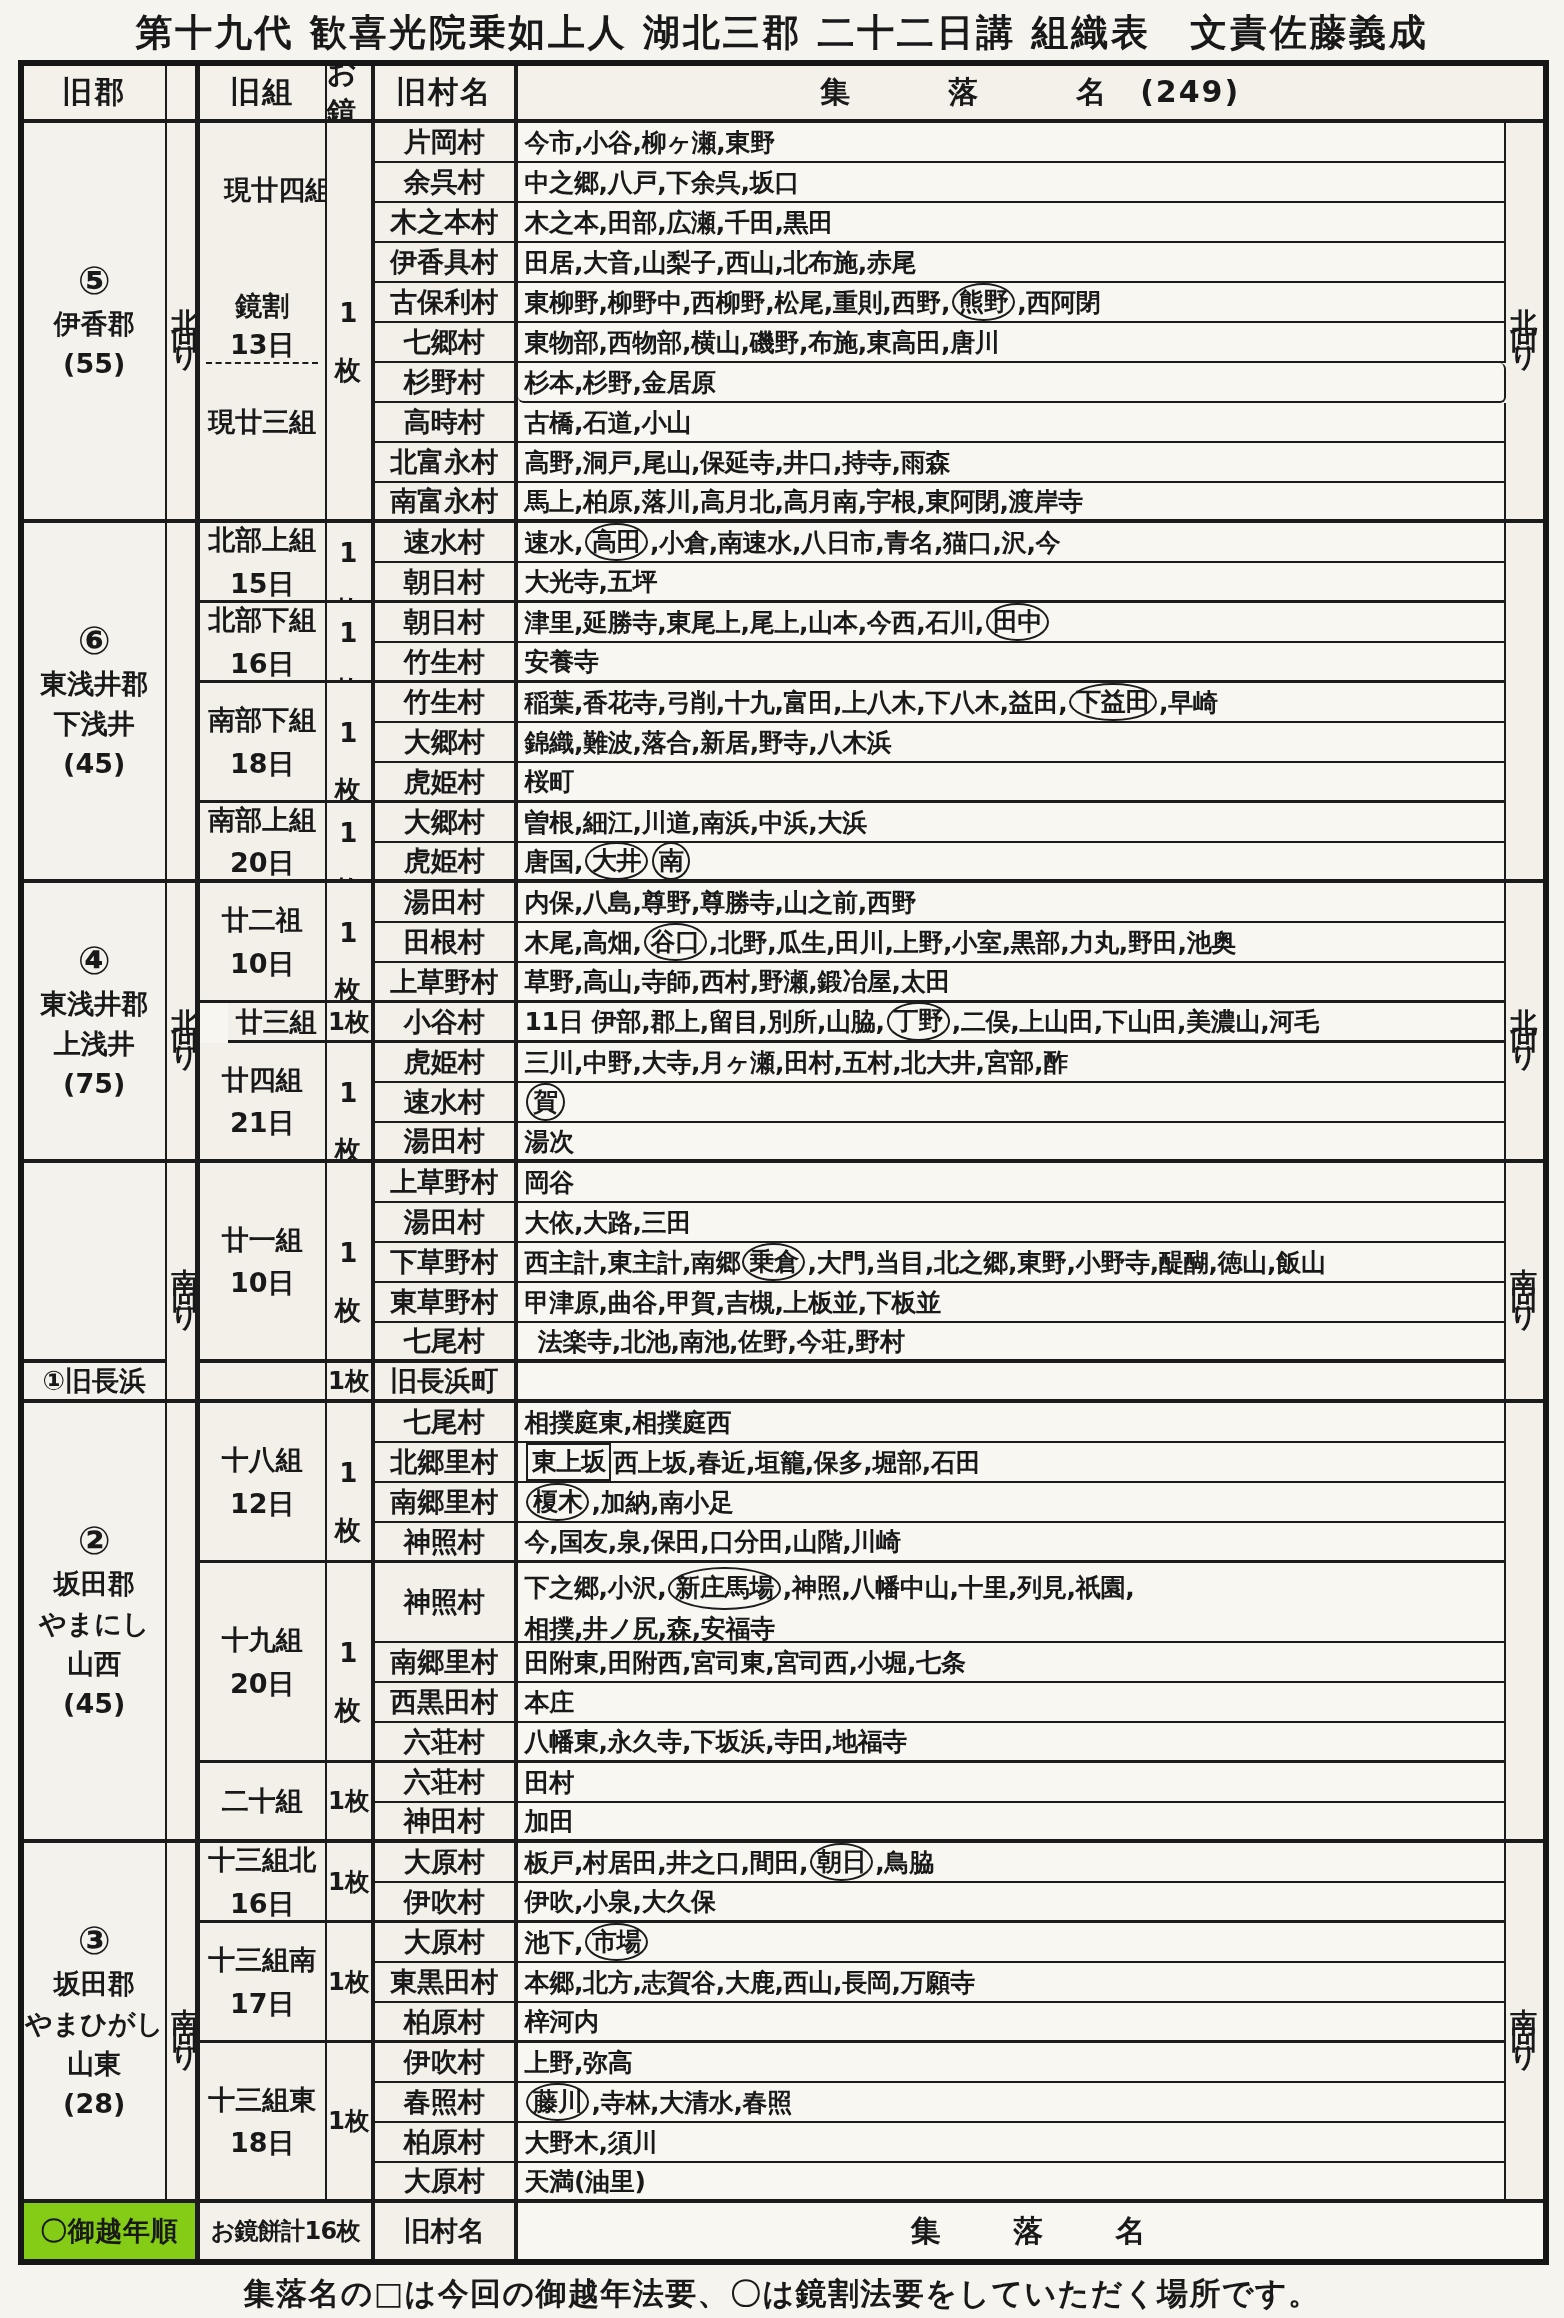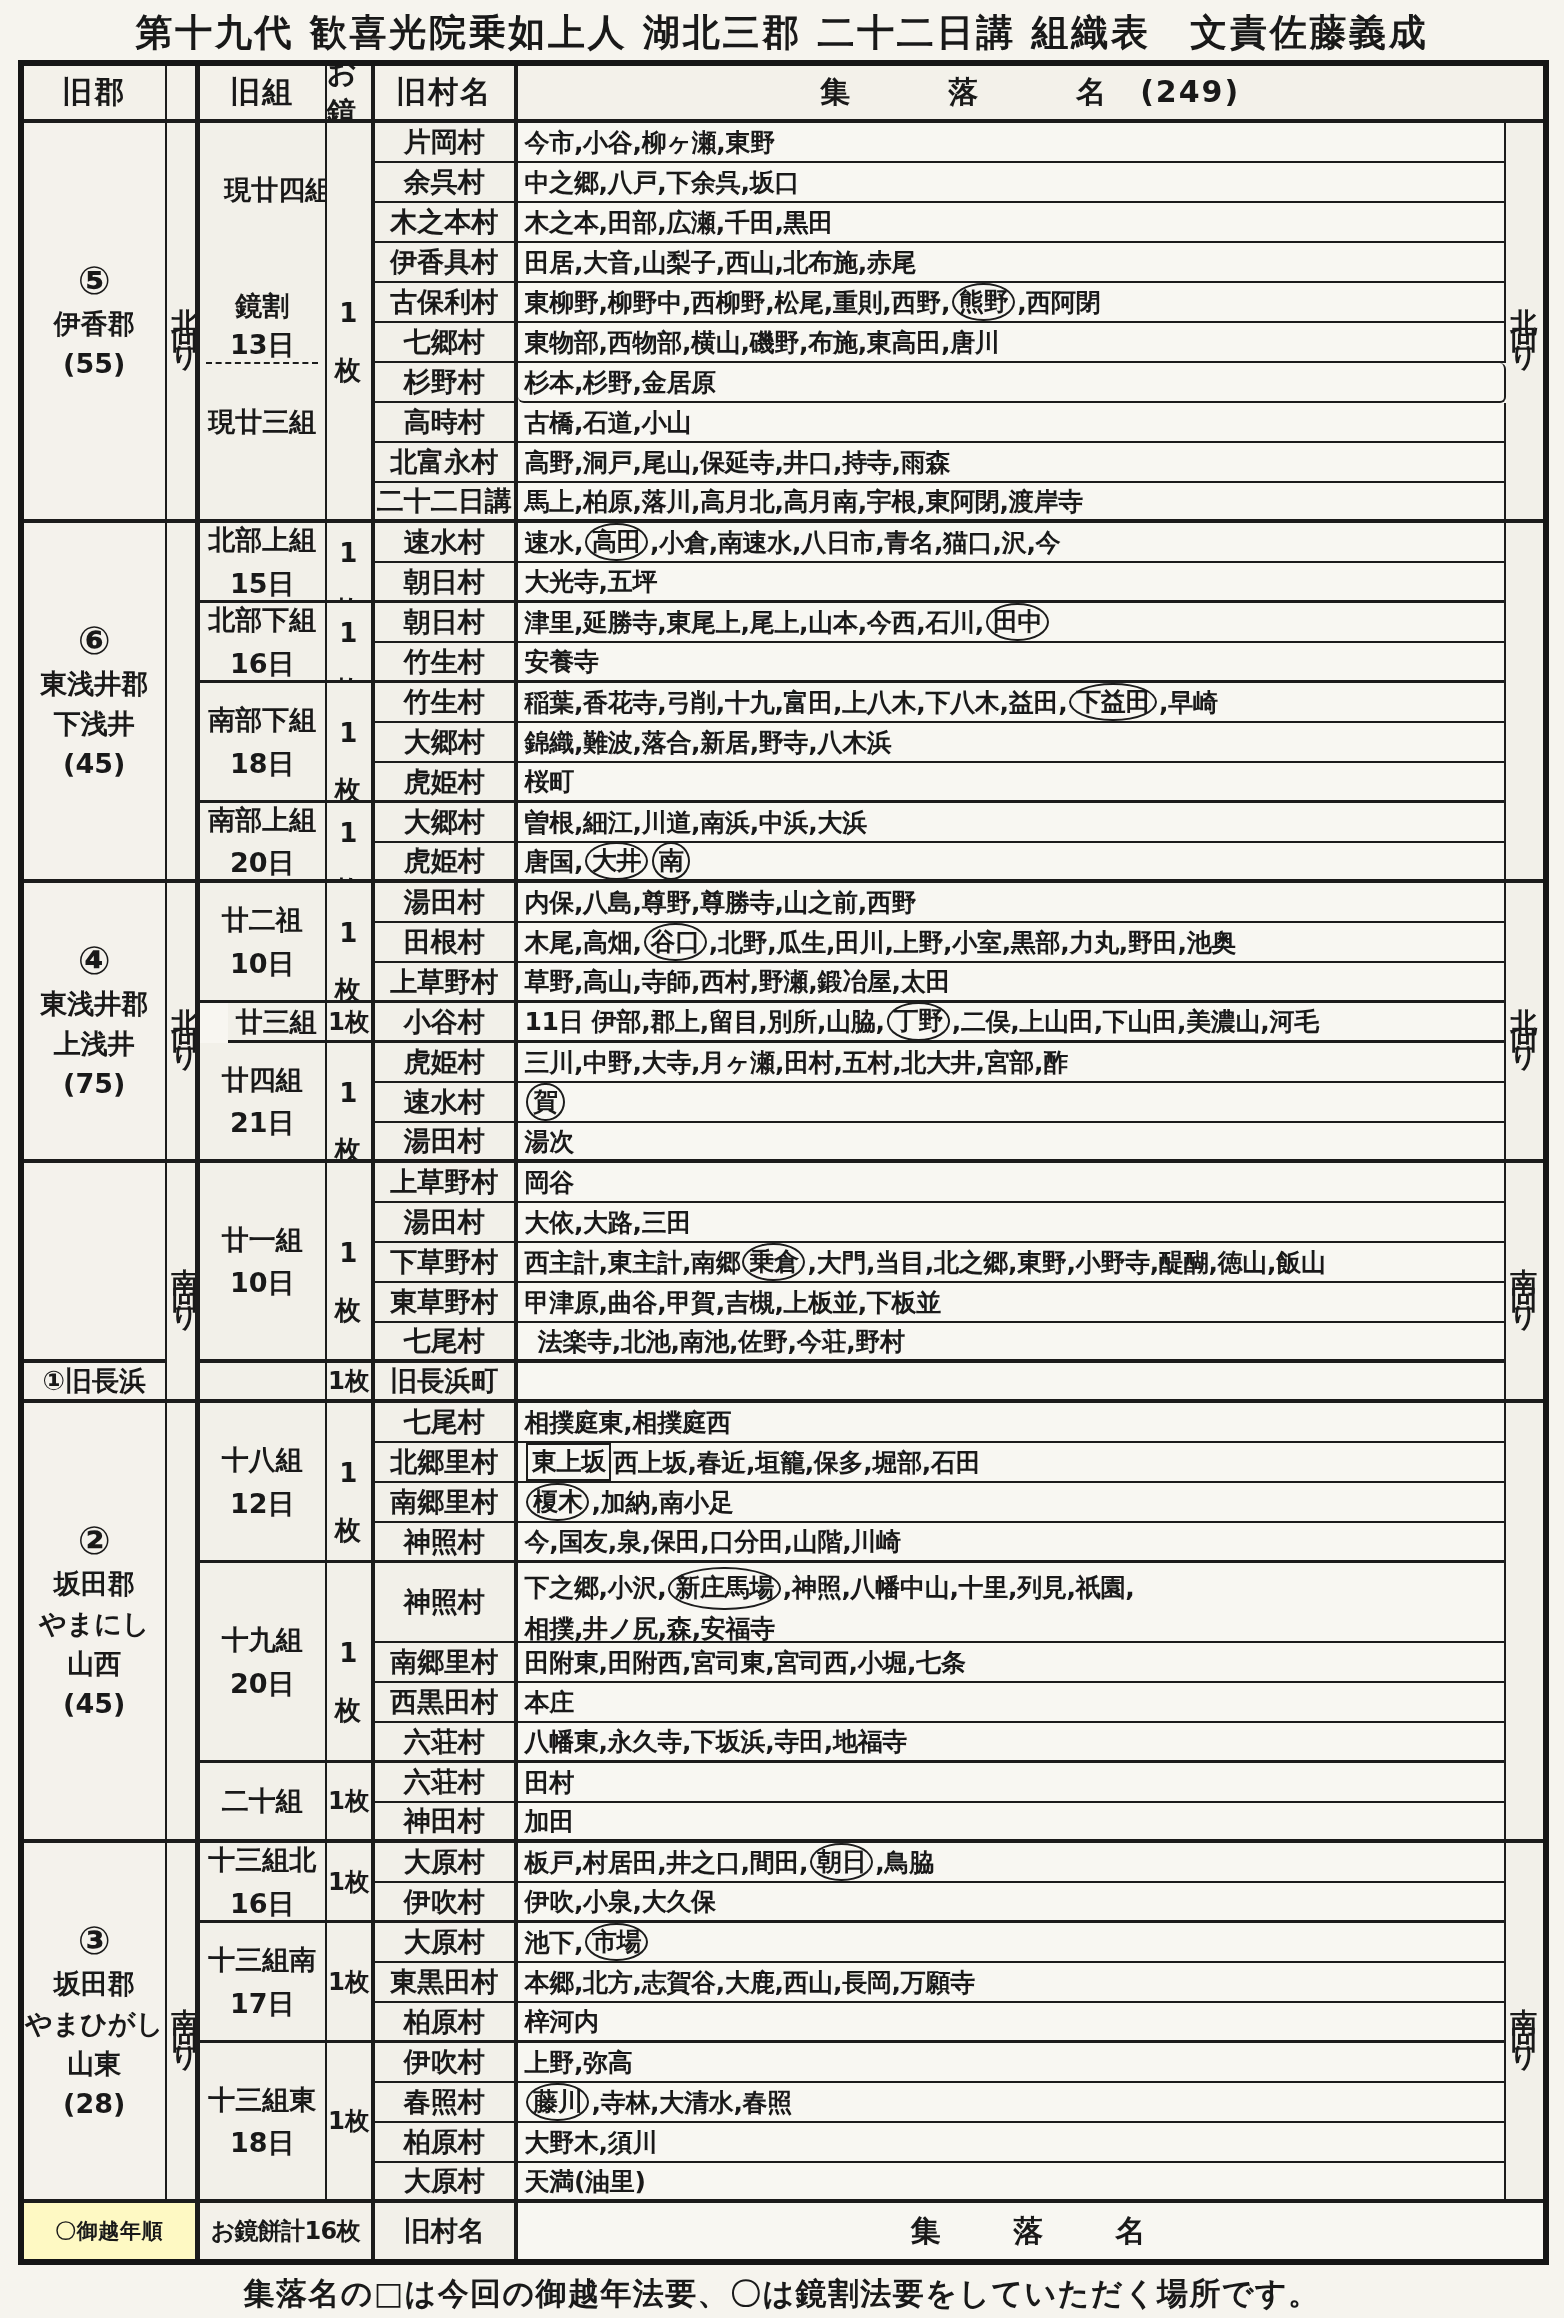--- a/index.html
+++ b/index.html
@@ -35,21 +35,21 @@
   .settle{justify-content:flex-start;padding-left:6.8px;padding-right:2.7px;font-size:25px;
           white-space:nowrap;background:#f8f7f2;letter-spacing:-0.3px}
   .wrapcell{display:block;white-space:normal;padding-top:4.1px;line-height:38px}
   .mc{display:inline-block;border:2px solid #1c1c1c;border-radius:50%;padding:0 4.8px 1.4px;margin:0 2px}
   .mb{display:inline-block;border:2px solid #1c1c1c;padding:0 3.4px 1.4px;margin:0 2px}
   .s5{position:relative}
   .s5a{position:absolute;top:45px;left:16px;width:100%;text-align:center}
   .s5b{position:absolute;top:163px;left:0;width:100%;text-align:center;line-height:39px}
   .s5d{position:absolute;top:239px;left:5%;width:90%;border-top:2.7px dashed #1c1c1c}
   .s5c{position:absolute;top:277px;left:0;width:100%;text-align:center}
-  .legend{font-size:21px;background:#fef9c3;letter-spacing:0.7px}
+  .legend{font-size:27px;background:#84cc16;letter-spacing:0.7px}
   .okatotal{font-size:24px;background:#f3f1ea;letter-spacing:-0.7px}
   .botset{font-size:30px;letter-spacing:4.1px;background:#f8f7f2}
   .footer{position:absolute;top:2273px;left:0;width:100%;text-align:center;
           font-size:31px;font-weight:700;letter-spacing:1.4px}
 </style>
 </head>
 <body>
 
 <div class="title">第十九代 歓喜光院乗如上人 湖北三郡 二十二日講 組織表　文責佐藤義成</div>
 
@@ -108,21 +108,21 @@
       <span class="mt">杉本,杉野,金居原</span>
     </div>
     <div class="c col5 village bR" style="grid-area: 9 / 5 / span 1 / span 1;">高時村</div>
     <div class="c  settle bR" style="grid-area: 9 / 6 / span 1 / span 1;">
       <span class="mt">古橋,石道,小山</span>
     </div>
     <div class="c col5 village bR" style="grid-area: 10 / 5 / span 1 / span 1;">北富永村</div>
     <div class="c  settle bR" style="grid-area: 10 / 6 / span 1 / span 1;">
       <span class="mt">高野,洞戸,尾山,保延寺,井口,持寺,雨森</span>
     </div>
-    <div class="c col5 village bS" style="grid-area: 11 / 5 / span 1 / span 1;">二十二日講</div>
+    <div class="c col5 village bS" style="grid-area: 11 / 5 / span 1 / span 1;">南富永村</div>
     <div class="c  settle bS" style="grid-area: 11 / 6 / span 1 / span 1;">
       <span class="mt">馬上,柏原,落川,高月北,高月南,宇根,東阿閉,渡岸寺</span>
     </div>
     <div class="c  gun bS" style="grid-area: 12 / 1 / span 9 / span 1;">
       <div class="big-num">⑥</div>
       <div>東浅井郡</div>
       <div>下浅井</div>
       <div>(45)</div>
     </div>
     <div class="c  kumi bG" style="grid-area: 12 / 3 / span 2 / span 1;">

